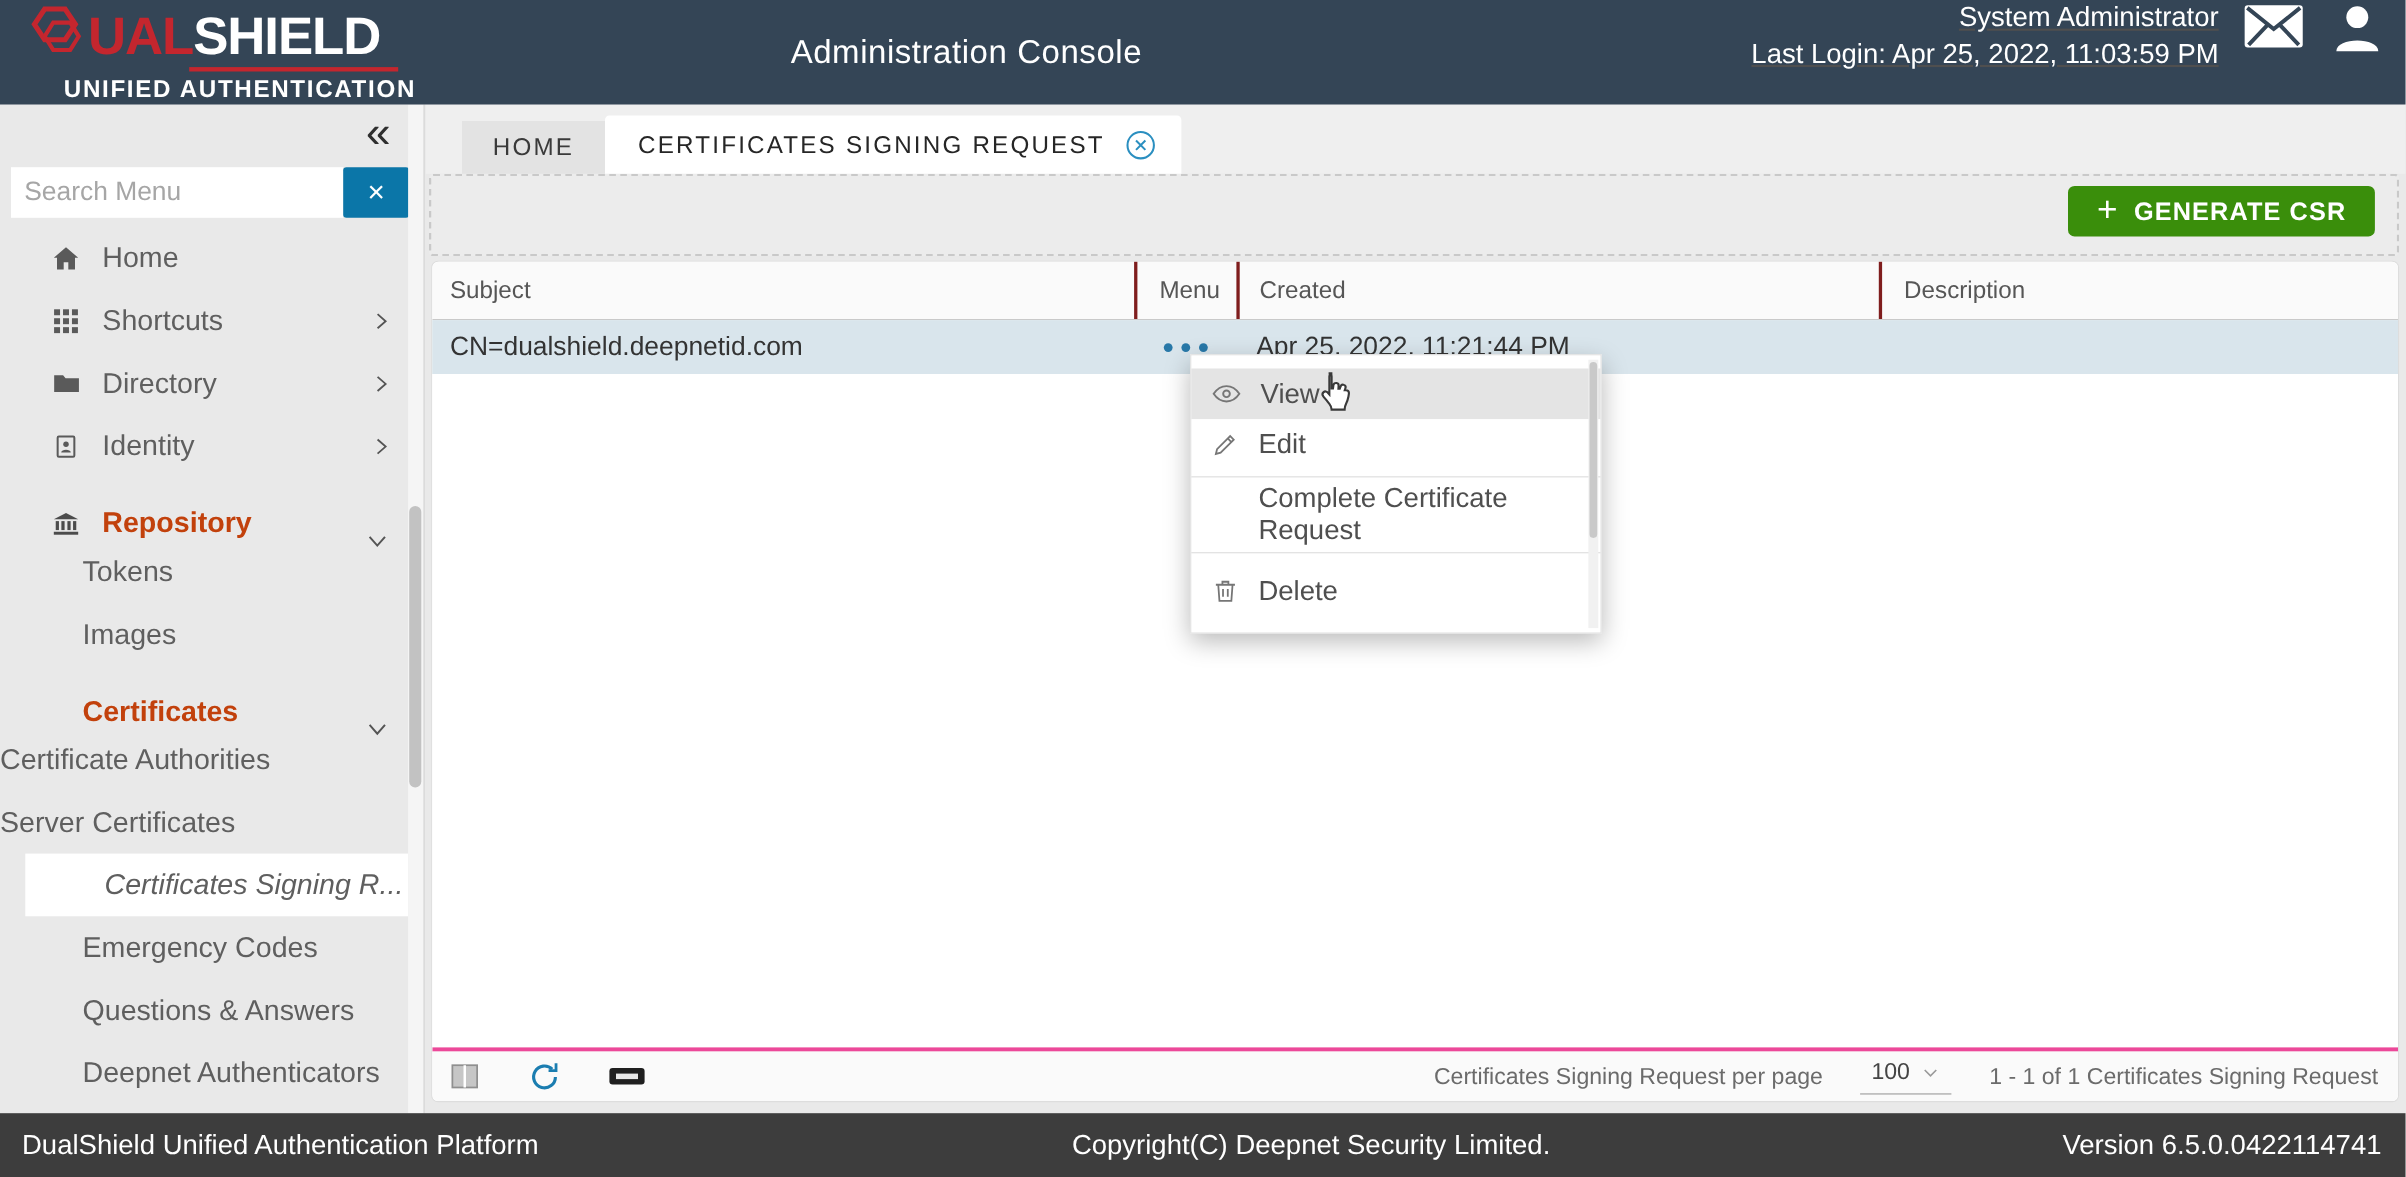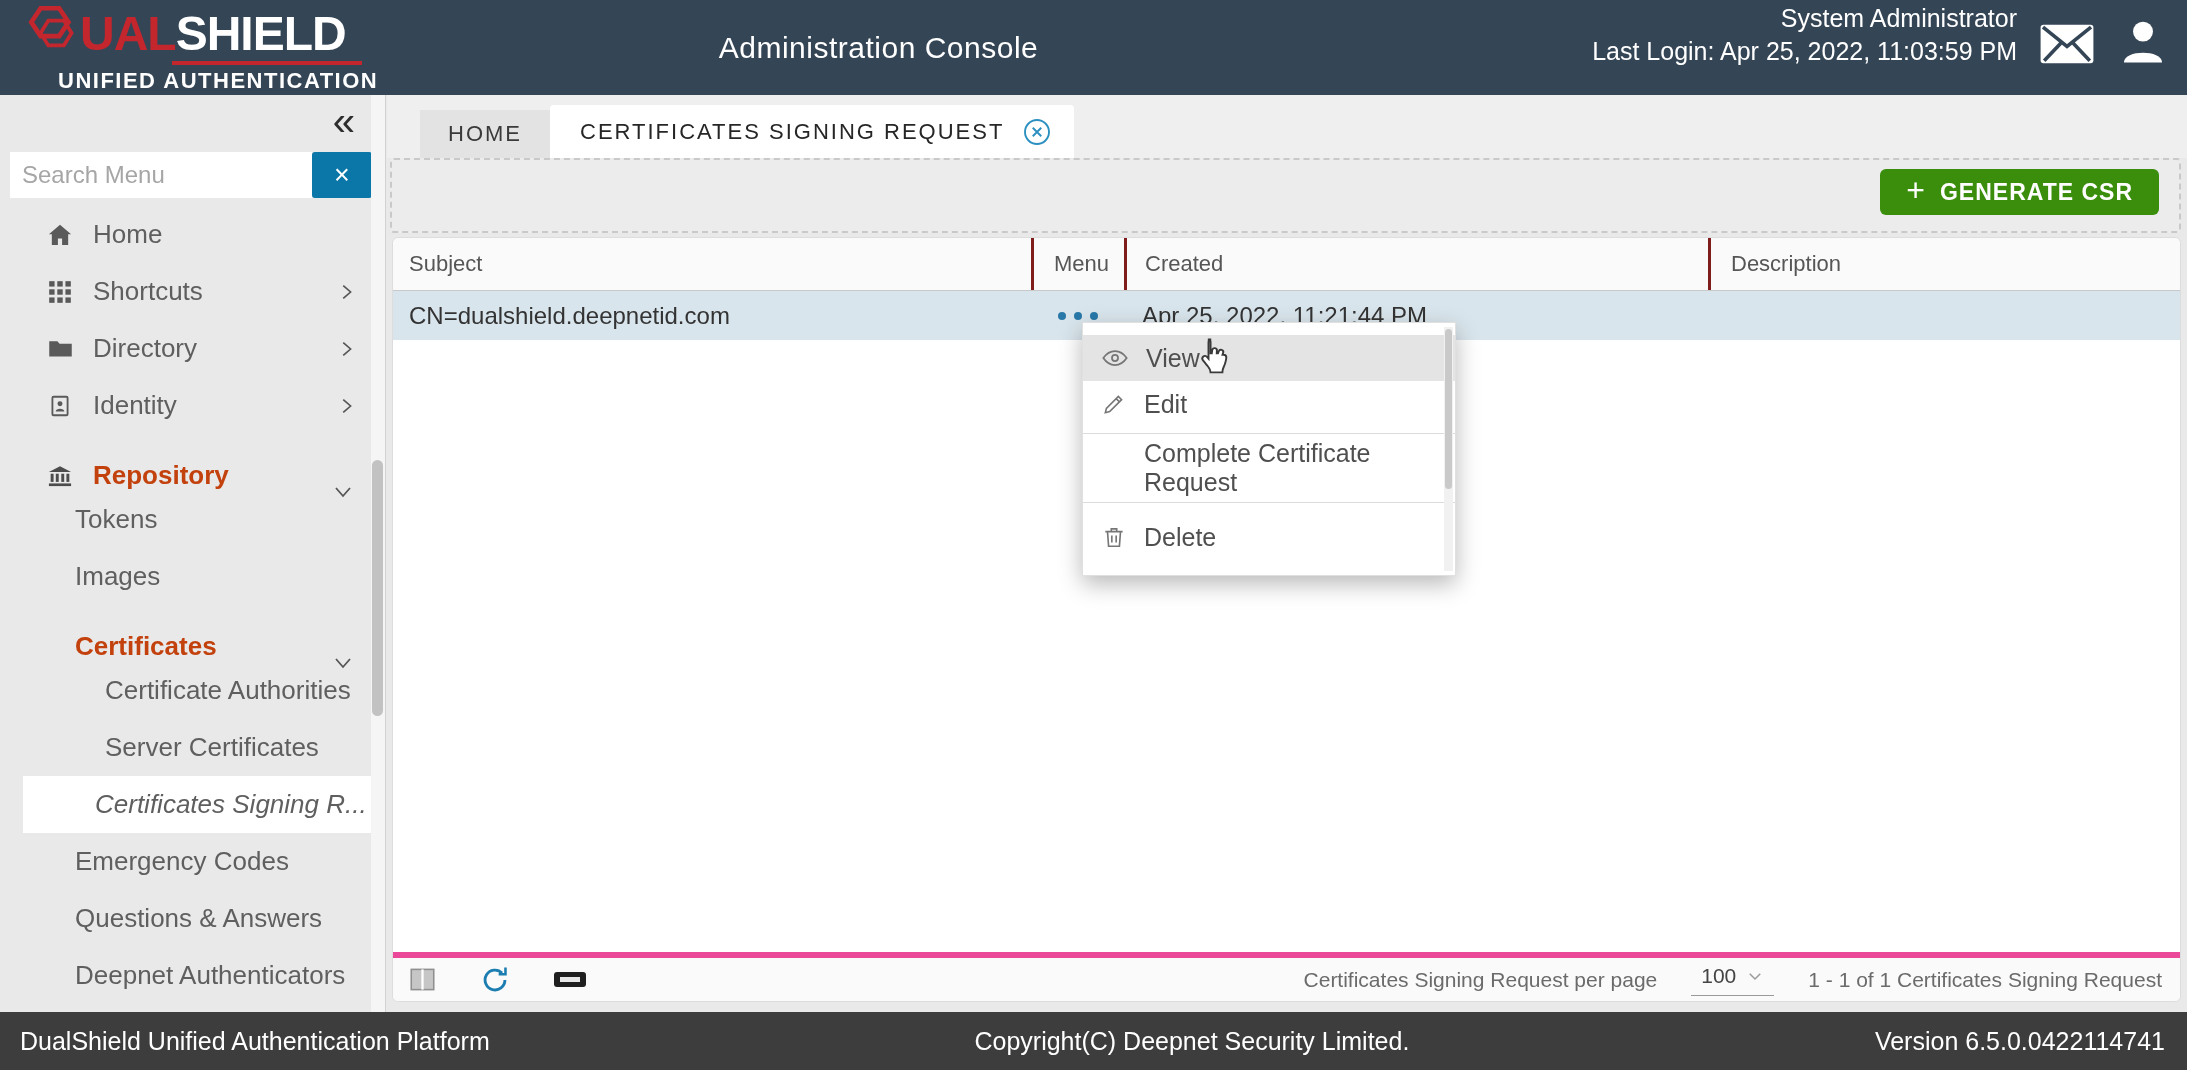--- a/index.html
+++ b/index.html
@@ -16,40 +16,40 @@
   .app-header { position:absolute; top:0; left:0; right:0; height:95px; background:#344556; z-index:5; }
   .logo { position:absolute; left:22px; top:6px; width:350px; }
   .logo-row1 { display:flex; align-items:center; height:54px; }
   .logo-mark { margin-right:-4px; }
   .logo-w1 { color:#c4262e; font-size:48px; font-weight:800; letter-spacing:-1px; }
   .logo-w2 { color:#ffffff; font-size:48px; font-weight:800; letter-spacing:-1px; }
   .logo-rule { height:4px; background:#c4262e; margin:1px 10px 3px 150px; }
   .logo-row2 { color:#ffffff; font-size:22px; font-weight:700; letter-spacing:1.5px; margin-left:36px; white-space:nowrap; }
   .app-title { position:absolute; left:calc(50% - 215px); top:50%; transform:translate(-50%,-50%);
     color:#ffffff; font-size:30px; font-weight:300; letter-spacing:.5px; white-space:nowrap; }
-  .header-right { position:absolute; right:18px; top:0; height:68px; display:flex; align-items:flex-end; gap:20px; }
+  .header-right { position:absolute; right:18px; top:0; height:68px; display:flex; align-items:flex-start; gap:20px;text-decoration:underline; }
   .user-block { text-align:right; color:#fff; font-size:25px; line-height:1.32; font-weight:400; }
   .hdr-icon { cursor:pointer; }
 
   
   .sidebar { position:absolute; top:95px; left:0; width:386px; bottom:58px; background:#e9e9e9;
     border-right:1px solid #d2d2d2; overflow:hidden; }
   .collapse-btn { position:absolute; top:6px; right:30px; font-size:40px; color:#2e2e2e; line-height:1; cursor:pointer; }
   .search-row { position:absolute; top:57px; left:10px; width:362px; height:46px; display:flex; }
   .search-input { flex:1; border:none; outline:none; background:#fff; font-size:24px; color:#555;
     padding:0 12px; font-family:"Liberation Sans",sans-serif; min-width:0; }
   .search-input::placeholder { color:#a6a6a6; }
   .search-clear { width:60px; background:#0b76a8; border:none; color:#fff; font-size:27px;
     border-radius:3px; cursor:pointer; display:flex; align-items:center; justify-content:center; }
   .side-nav { position:absolute; top:111px; left:0; right:14px; }
   .side-item { display:flex; align-items:center; height:57px; font-size:26px; color:#5f5f5f; cursor:pointer; position:relative; }
   .side-item .s-icon { width:32px; margin-right:17px; display:flex; justify-content:center; }
   .lvl1 { padding-left:44px; }
   .lvl2 { padding-left:75px; }
-  .lvl3 { padding-left:105px; }
+  .lvl3 { }
   .bold { font-weight:700; color:#c2410c;align-items:flex-end; }
   .side-item.selected { background:#ffffff; margin-left:23px; padding-left:72px;font-style:italic; }
   .chev-r { margin-left:auto; margin-right:14px; }
   .chev-d { margin-left:auto; margin-right:16px; position:relative; top:13px; }
   .side-scroll { position:absolute; top:0; bottom:0; right:0; width:14px; background:#f5f5f5; }
   .side-thumb { position:absolute; left:1px; width:11px; top:365px; height:256px; background:#c2c2c2; border-radius:6px; cursor:pointer; }
 
   
   .content { position:absolute; left:387px; top:95px; right:0; bottom:58px; }
   .tabbar { height:63px; background:#efefef; display:flex; align-items:flex-end; padding-left:33px; }
@@ -71,21 +71,21 @@
     border-bottom:1px solid #c9c9c9; border-radius:6px 6px 0 0; align-items:stretch; font-size:22px; color:#565656; }
   .th { display:flex; align-items:center; padding-left:16px; cursor:pointer; }
   .th.b-left { border-left:3px solid #7f1d1d; }
   .trow { display:grid; grid-template-columns:638px 93px 584px 1fr; height:49px; background:#d9e5ec;
     align-items:center; font-size:24px; color:#333; cursor:pointer; }
   .td { padding-left:16px; white-space:nowrap; }
   .td-menu { display:flex; justify-content:center; padding:0; gap:8px; cursor:pointer; }
   .dot { width:8px; height:8px; border-radius:50%; background:#2878a8; }
   .tbody-empty { flex:1; background:#fff; }
 
-  .card-footer { height:49px; background:#fafafa; border-top:6px solid #ec4899; border-radius:0 0 6px 6px;
+  .card-footer { height:49px; background:#fafafa; border-top:4px solid #ec4899; border-radius:0 0 6px 6px;
     display:flex; align-items:center; font-size:21px; color:#6b6b6b; }
   .cf-left { display:flex; align-items:center; gap:42px; margin-left:16px; }
   .hscroll-thumb { width:32px; height:15px; background:#1f1f1f; border-radius:3px; display:flex;
     align-items:center; justify-content:center; cursor:pointer; }
   .hscroll-thumb i { display:block; width:20px; height:5px; background:#e8e8e8; }
   .cf-right { margin-left:auto; display:flex; align-items:center; gap:34px; margin-right:18px; }
   .per-page { display:flex; align-items:center; gap:10px; border-bottom:1px solid #9a9a9a;
     padding:0 10px 7px 10px; color:#444; cursor:pointer; }
   .icon-btn { background:none; border:none; cursor:pointer; padding:0; }
 

